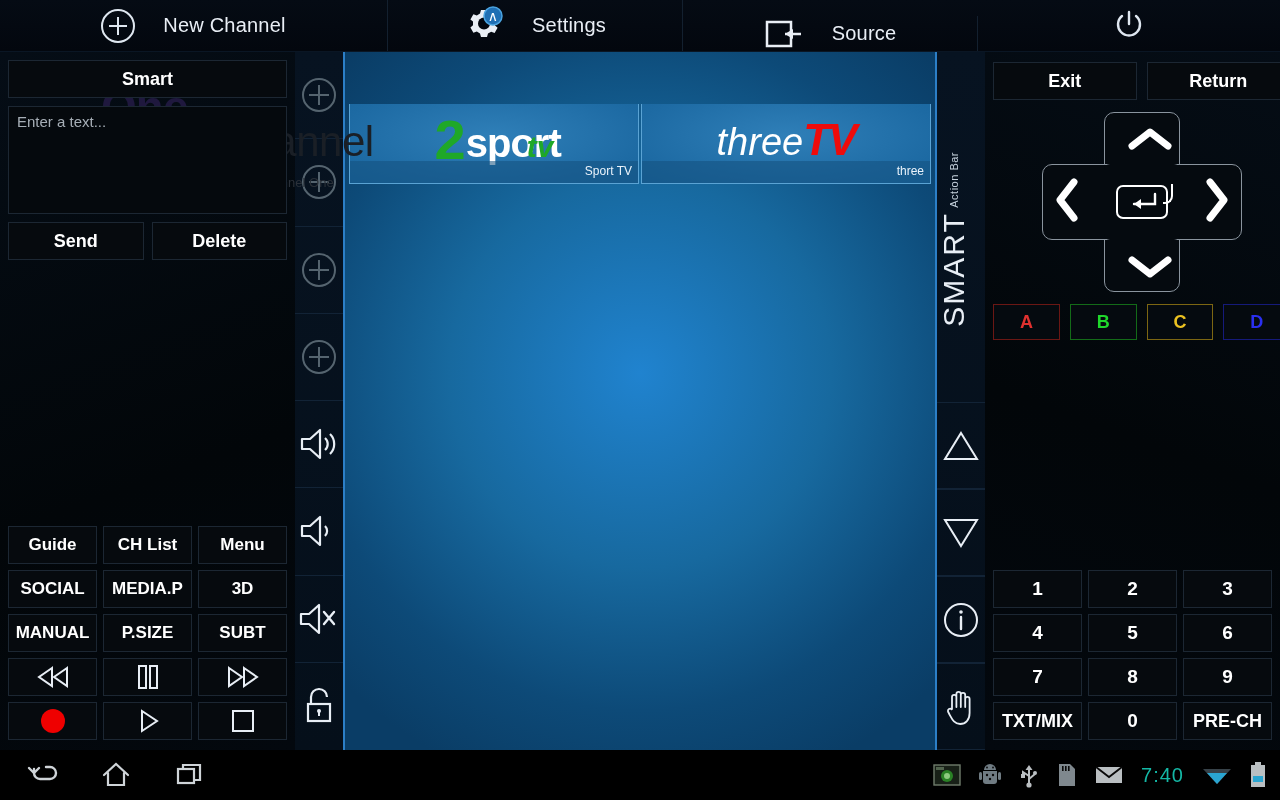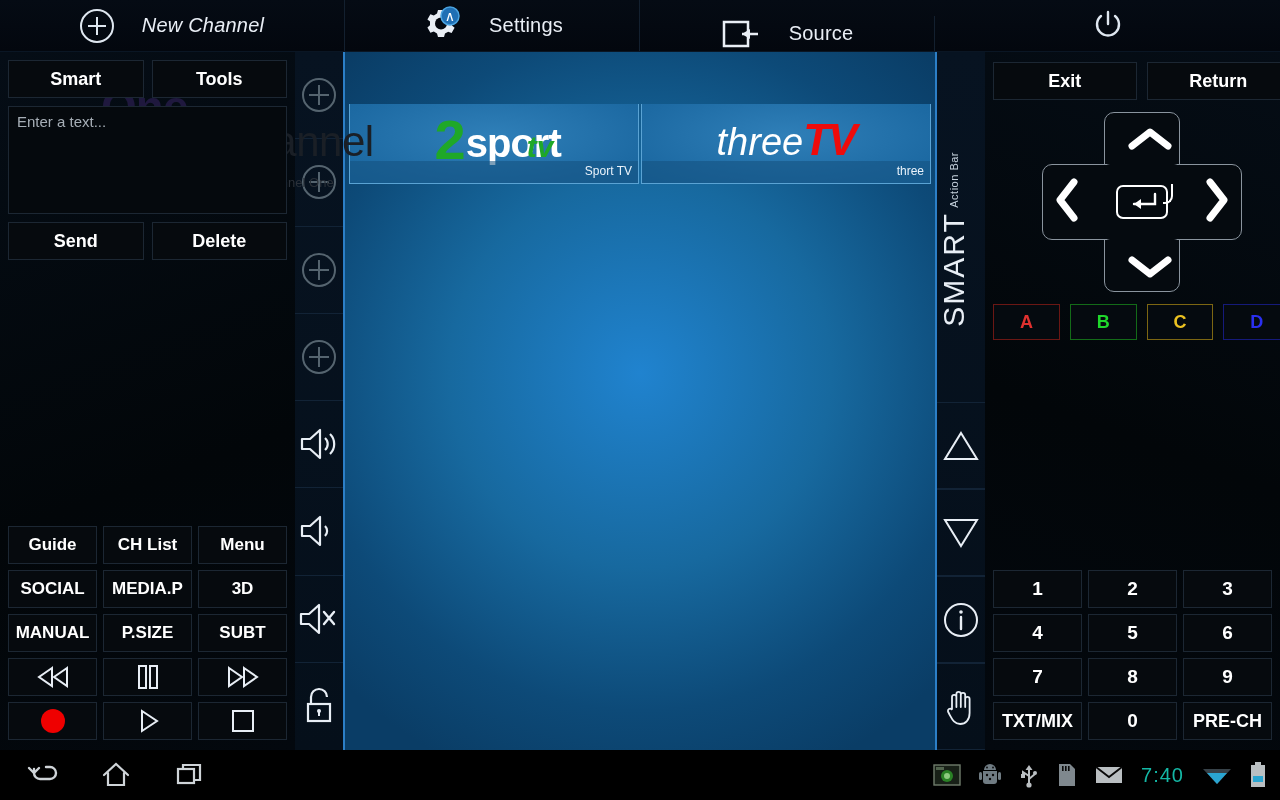--- a/index.html
+++ b/index.html
@@ -21,21 +21,21 @@
     background: linear-gradient(180deg,#050b14 0%,#03070e 100%);
     display: flex; align-items: stretch;
     border-bottom: 1px solid #0a1624;
   }
   .topcell {
     display: flex; align-items: center; justify-content: center;
     color: #e9eef5; font-size: 20px; letter-spacing: .2px;
     position: relative;
   }
   .topcell .tlabel { margin-left: 18px; }
-  .tc-new   { width: 345px; border-right: 1px solid #13202f; font-style: italic; }
+  .tc-new   { width: 388px; border-right: 1px solid #13202f; }
   .tc-set   { width: 295px; border-right: 1px solid #13202f; }
   .tc-src   { width: 295px; border-right: 1px solid #13202f; margin-top: 16px; }
   .tc-pwr   { flex: 1; }
   .tc-new .tlabel, .tc-set .tlabel, .tc-src .tlabel { margin-left: 28px; }
 
   .ico { display:inline-block; position: relative; }
 
   
   .plus-circle { width: 34px; height: 34px; border: 2px solid #dfe7f0; border-radius: 50%; }
   .plus-circle:before, .plus-circle:after {
@@ -262,21 +262,20 @@
 
     <div class="watermark">
       <div class="wm-one">One</div>
       <div class="wm-channel">channel</div>
       <div class="wm-label">Channel One</div>
     </div>
 
     <div class="lp-pad" style="position:relative;z-index:3;">
       <div class="row2">
         <div class="btn b-smart">Smart</div>
-        <div class="btn b-tools">Tools</div>
       </div>
 
       <div class="textarea">
         <span class="ta-placeholder">Enter a text...</span>
       </div>
 
       <div class="row2">
         <div class="btn b-send">Send</div>
         <div class="btn b-delete">Delete</div>
       </div>

